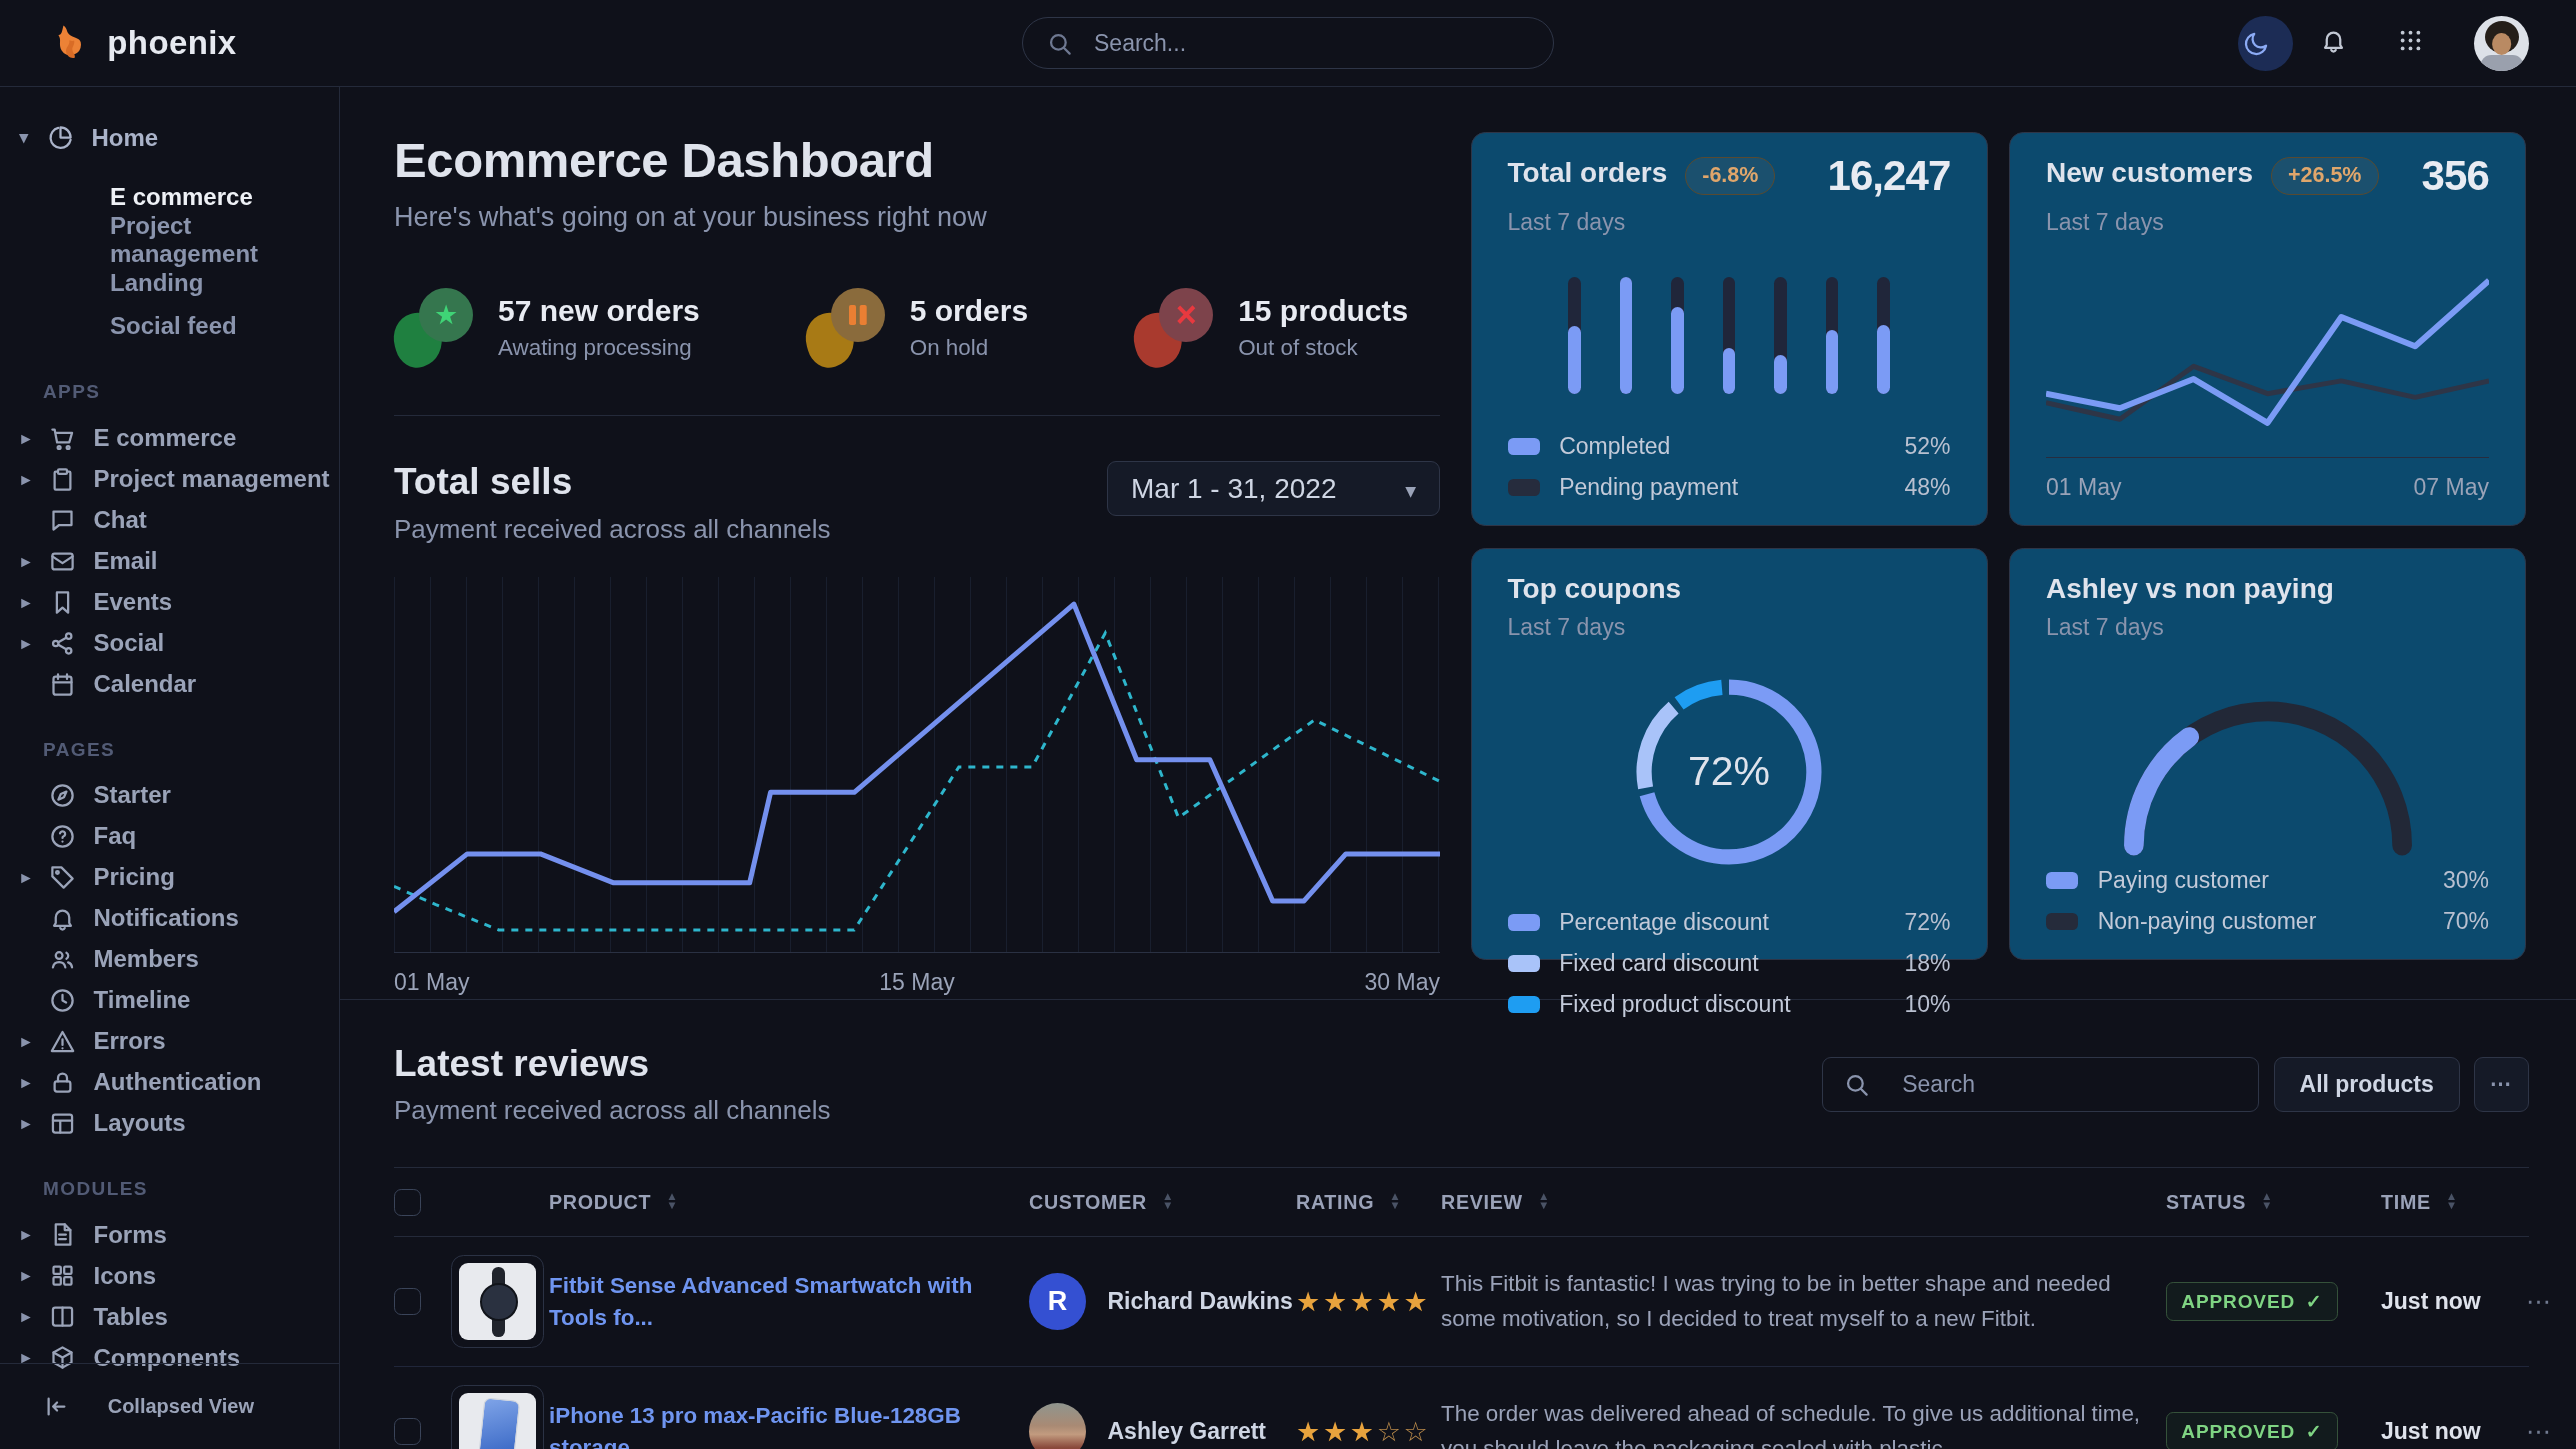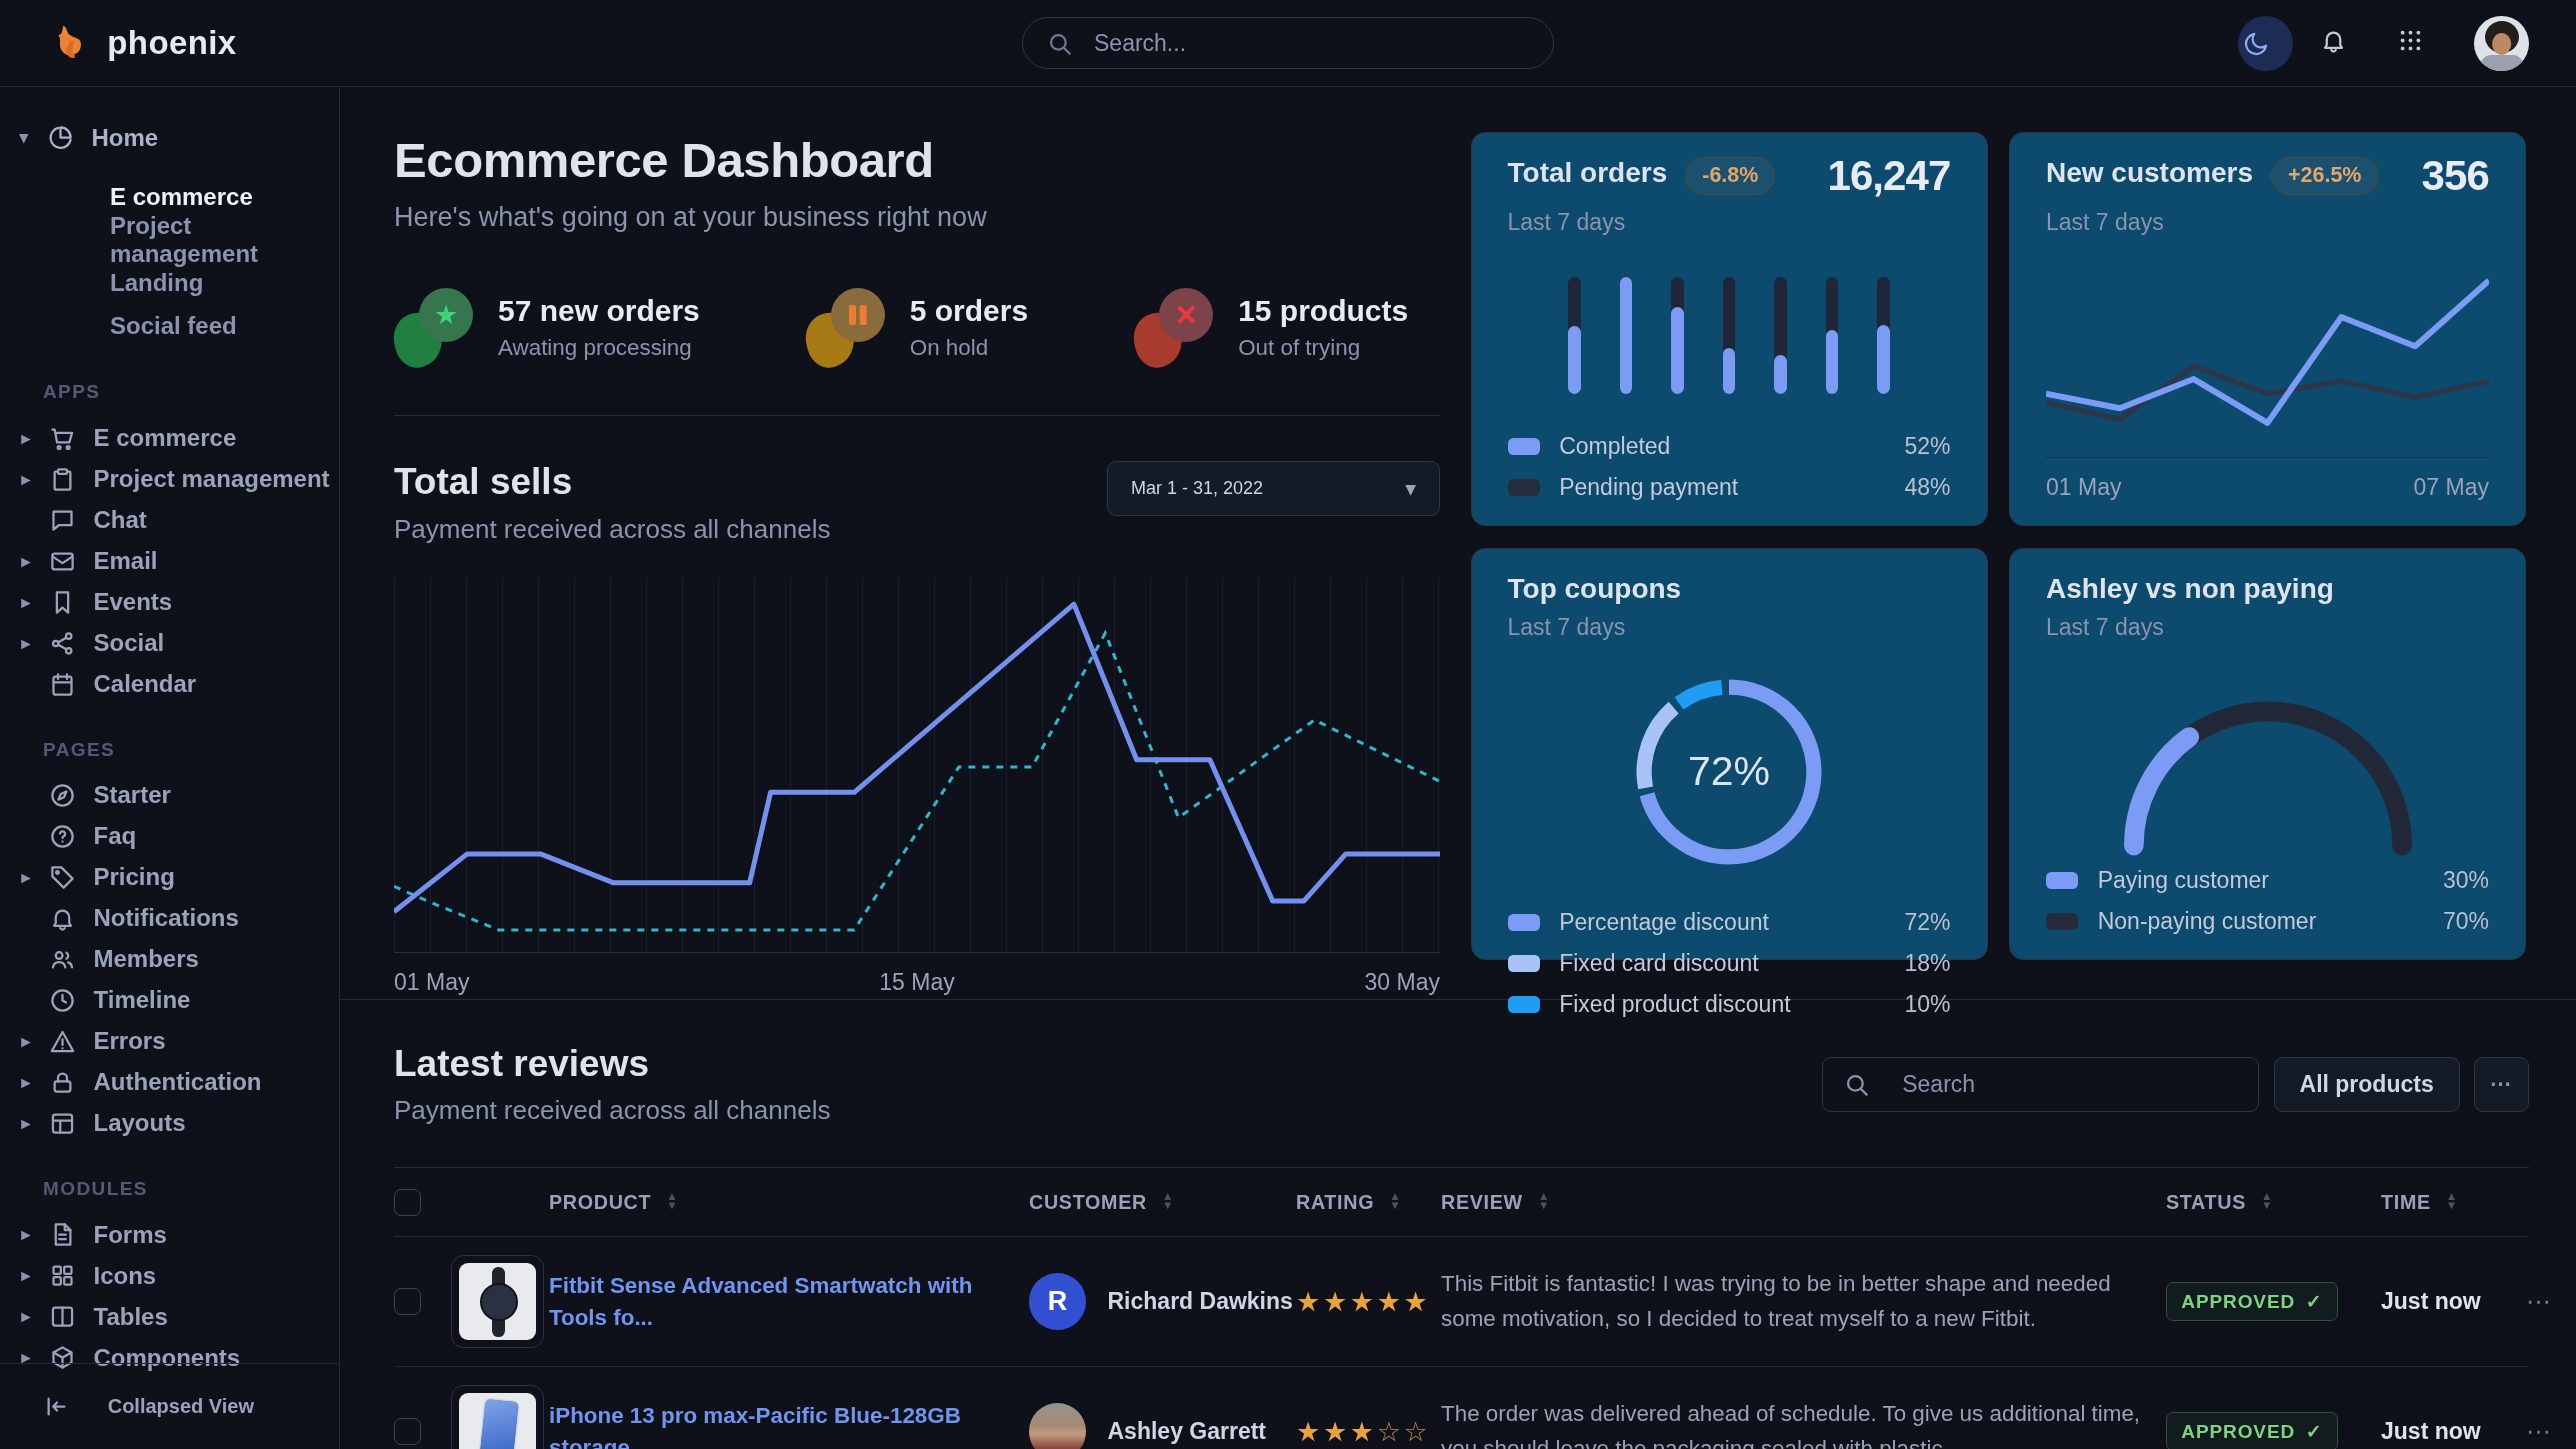--- a/index.html
+++ b/index.html
@@ -57,21 +57,21 @@
   .tone-warning .blob { background:#a87a15; } .tone-warning .circ { background:#8a6b3c; }
   .tone-danger  .blob { background:#a93a2e; } .tone-danger  .circ { background:#7d434b; color:#e8393f; font-size:36px; font-weight:bold; }
   .pz { width:6.3px; height:19.7px; background:#ea7f33; border-radius:1.8px; box-shadow:10.7px 0 0 #ea7f33; margin-right:10.7px; }
   .stat-val { font-size:30px; font-weight:bold; color:#e8ebf2; }
   .stat-sub { font-size:22.4px; color:#8a94ad; margin-top:7.2px; }
   .ldiv { border-top:0.9px solid #242a3a; margin-top:48px; }
 
   .ts-head { display:flex; justify-content:space-between; align-items:flex-start; margin-top:45px; }
   .h2 { font-size:37px; font-weight:bold; color:#dfe3ec; }
   .h2-sub { font-size:26px; color:#8a94ad; margin-top:10.7px; }
-  .select { width:333px; height:55px; border:0.9px solid #2e3547; border-radius:9px; background:#151a27; display:flex; align-items:center; justify-content:space-between; padding:0 23px; color:#cfd6e4; font-size:18px; cursor:pointer; }
+  .select { width:333px; height:55px; border:0.9px solid #2e3547; border-radius:9px; background:#151a27; display:flex; align-items:center; justify-content:space-between; padding:0 23px; color:#cfd6e4; font-size:28px; cursor:pointer; }
   .select-caret::after { content:"▾"; color:#9aa3b8; font-size:21.5px; }
 
   .ts-chart { margin-top:32px; height:419px; position:relative; }
   .ts-grid { position:absolute; left:0; right:0; top:0; bottom:43px; background:repeating-linear-gradient(to right,#191f2e 0 0.9px,transparent 0.9px 36px); border-bottom:0.9px solid #2a3143; }
   .ts-svg { position:absolute; left:0; right:0; top:9px; height:362px; width:100%; }
   .ts-x { position:absolute; bottom:0; left:0; right:0; display:flex; color:#9aa3b8; font-size:23px; }
   .ts-x .mid { position:absolute; left:50%; transform:translateX(-50%); }
   .ts-x .end { margin-left:auto; }
 
   
@@ -466,21 +466,21 @@
             </div>
             <div class="stat tone-danger">
               <span class="stat-ico">
                 <span class="blob"></span>
                 <span class="circ">
                   <span>×</span>
                 </span>
               </span>
               <span>
                 <div class="stat-val">15 products</div>
-                <div class="stat-sub">Out of trying</div>
+                <div class="stat-sub">Out of stock</div>
               </span>
             </div>
           </div>
 
         <div class="ldiv"></div>
 
         <div class="ts-head">
           <div>
             <div class="h2">Total sells</div>
             <div class="h2-sub">Payment received across all channels</div>

